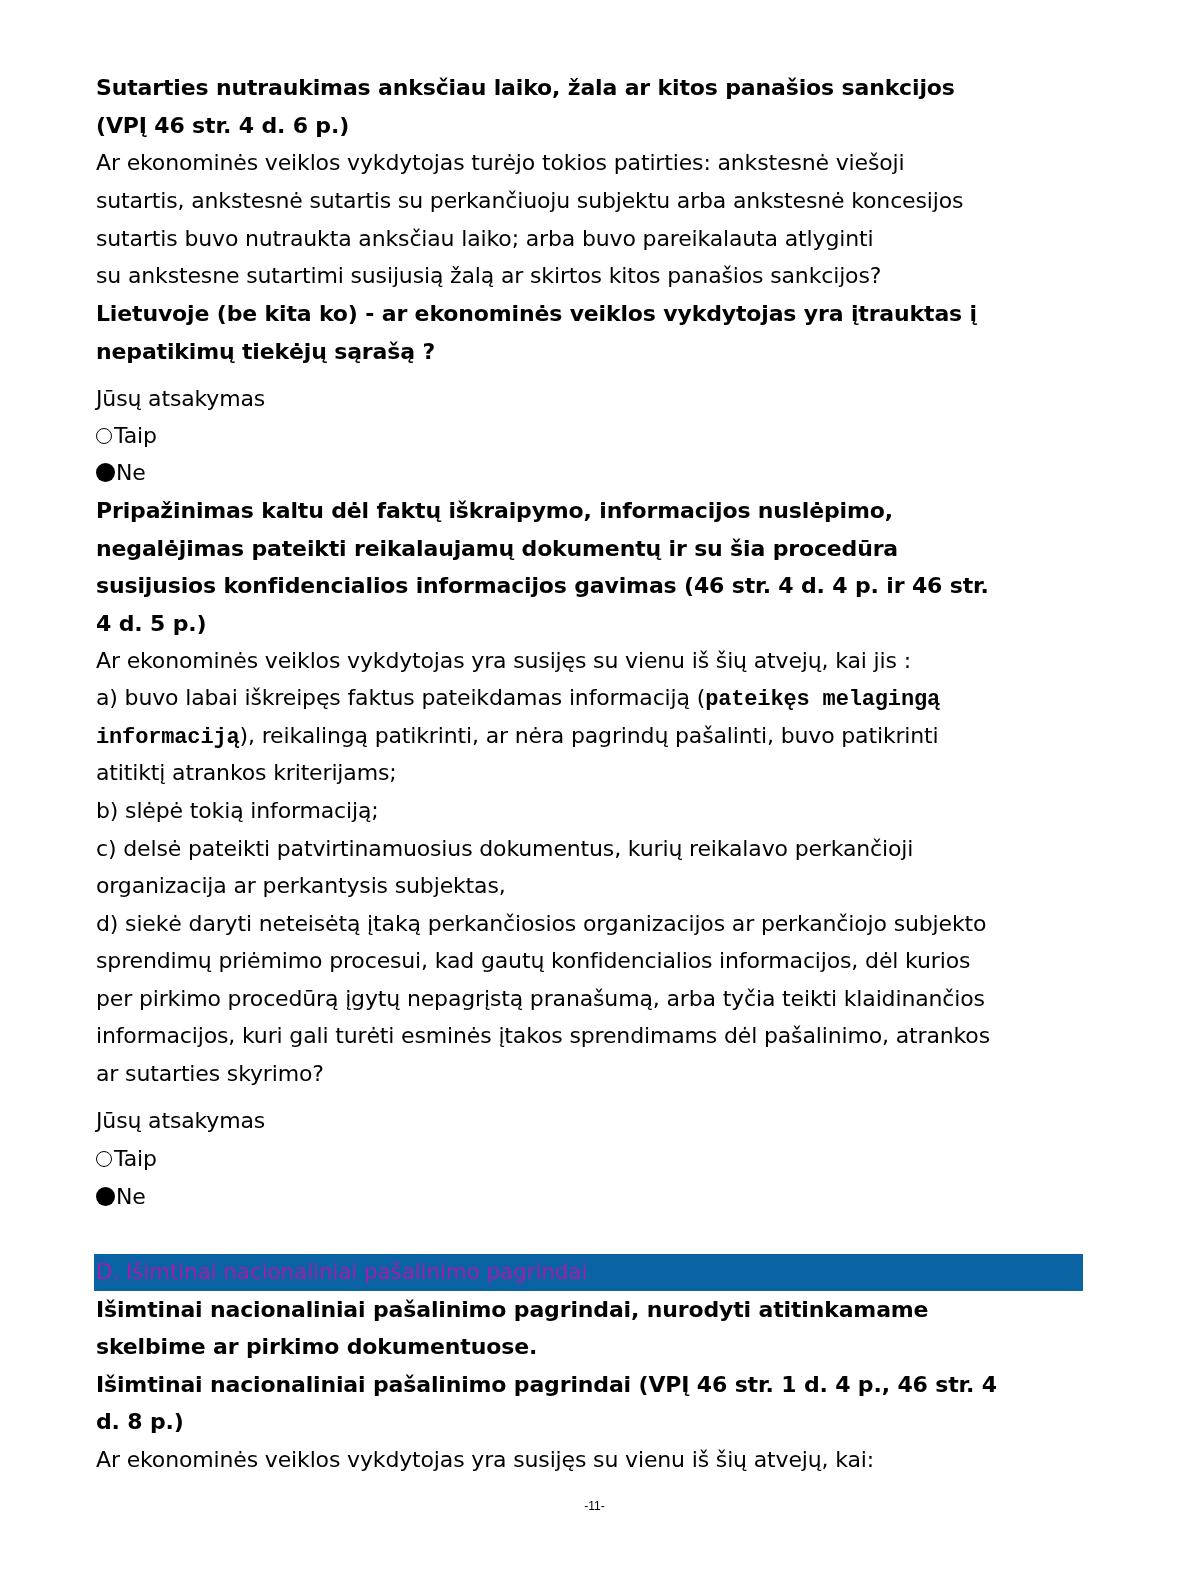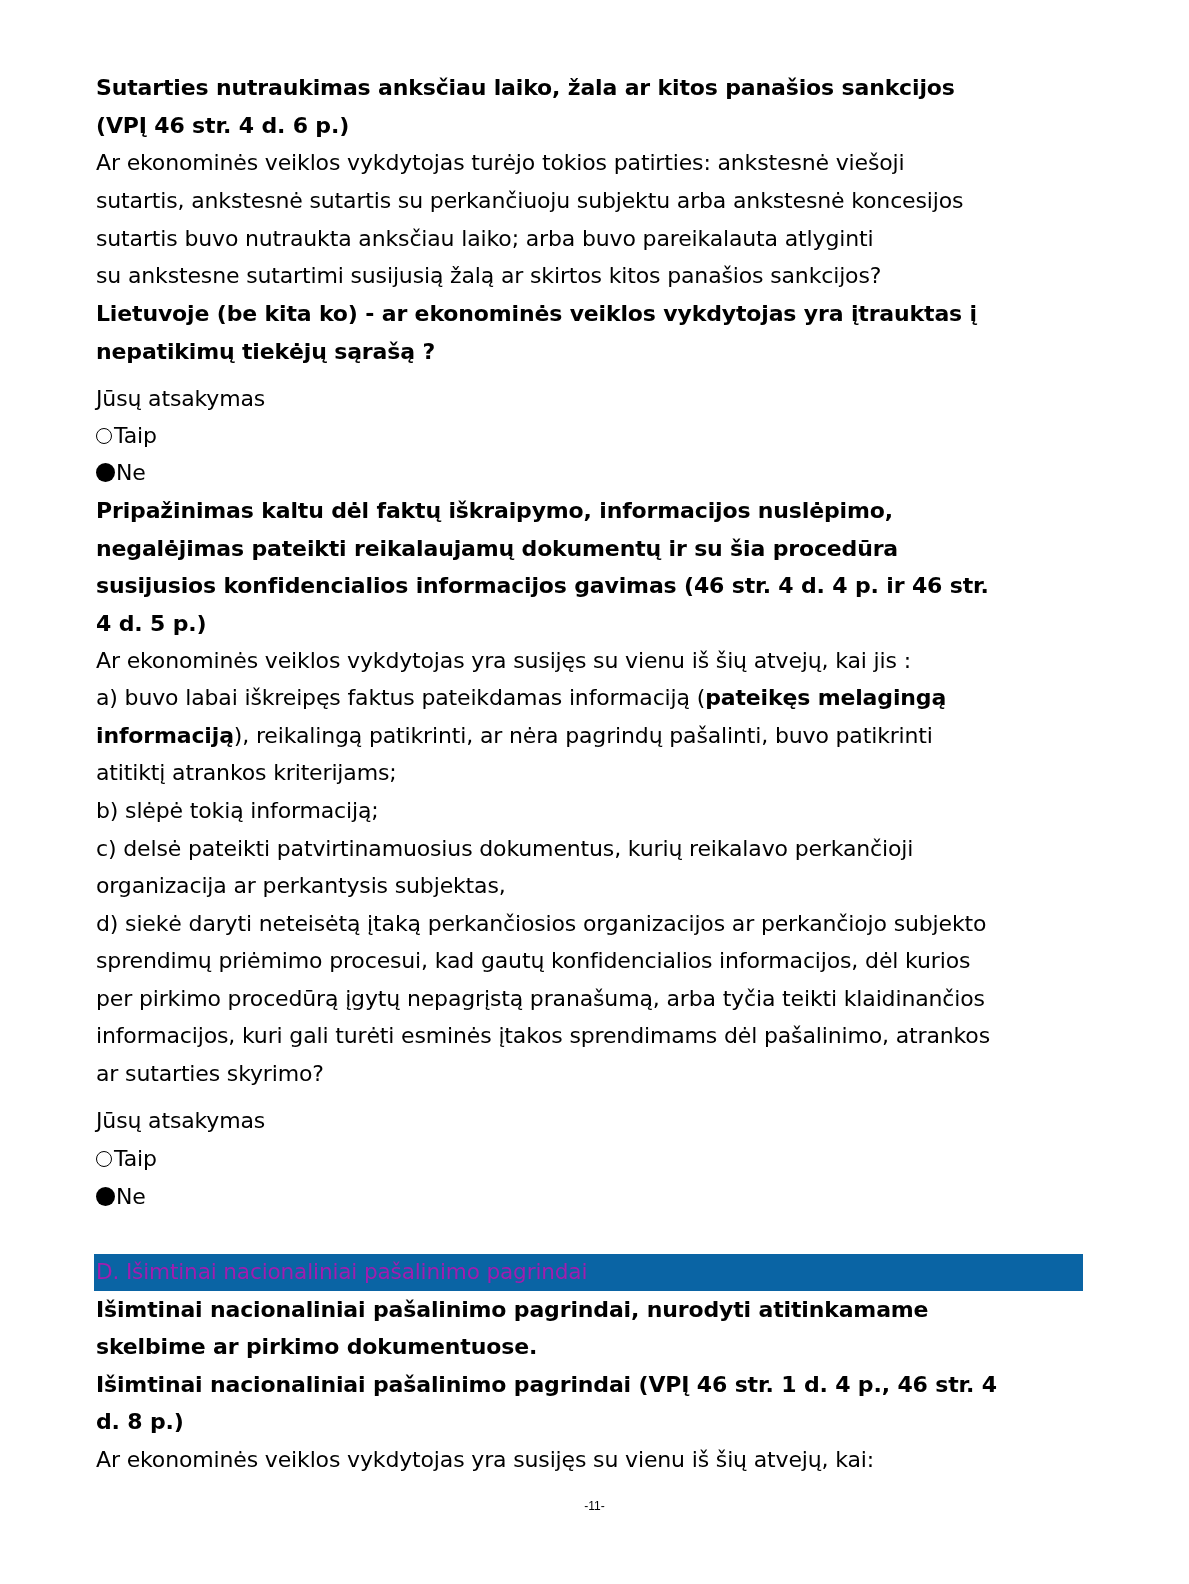--- a/index.html
+++ b/index.html
@@ -1,21 +1,21 @@
 <!DOCTYPE html>
 <html><head>
   <meta charset="utf-8">
   <style>
     html, body { margin: 0; padding: 0; background: #ffffff; }
     body { width: 1189px; height: 1584px; position: relative; overflow: hidden;
            font-family: "DejaVu Sans", sans-serif; color: #000; }
     .ln { position: absolute; left: 96px; white-space: nowrap; font-size: 22px;
           line-height: 30px; height: 30px; letter-spacing: -0.15px; }
     .b { font-weight: bold; }
-    .sb { font-weight: bold; }
+    .sb { font-weight: bold; font-family: Liberation Mono, monospace; }
     .radio { display: inline-block; width: 17px; height: 17px; border-radius: 50%;
              box-sizing: border-box; vertical-align: -1px; margin-right: 1px; }
     .radio.off { border: 1.3px solid #000; width: 16px; height: 16px; margin-right: 2px; }
     .radio.on { background: #000; width: 19px; height: 19px; vertical-align: -2px; }
     .bar { position: absolute; left: 94px; top: 1254px; width: 989px; height: 37px;
            background: #0a64a4; }
     .bar-text { position: absolute; left: 96px; top: 1257px; color: #a21caf;
                 font-size: 21.6px; line-height: 30px; white-space: nowrap; letter-spacing: -0.15px; }
     .pagenum { position: absolute; top: 1494px; left: 0; width: 1189px; text-align: center;
                font-family: "Liberation Sans", sans-serif; font-size: 12px; line-height: 24px; }

